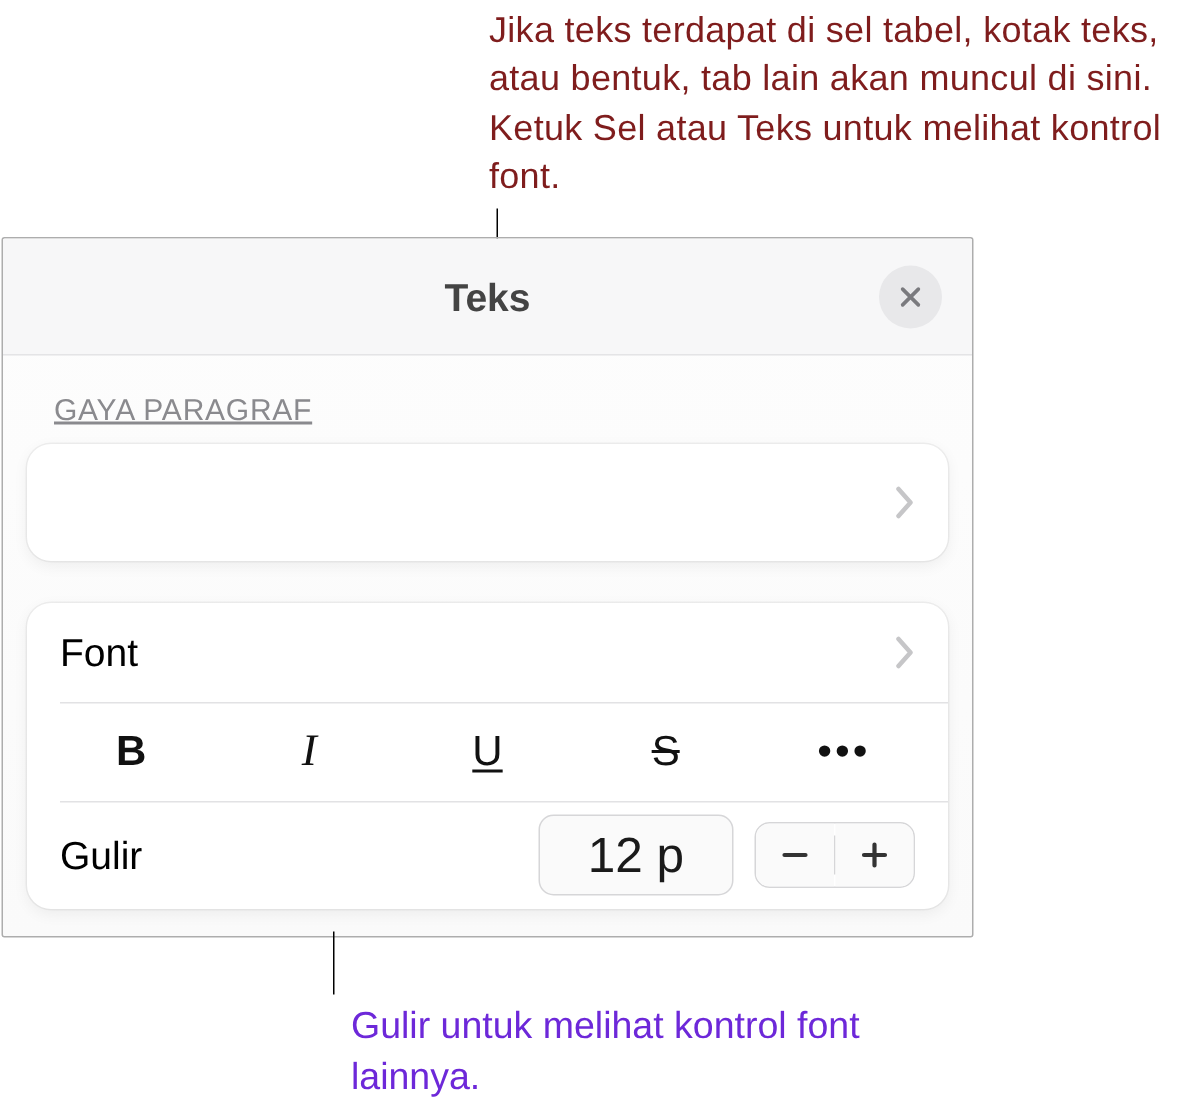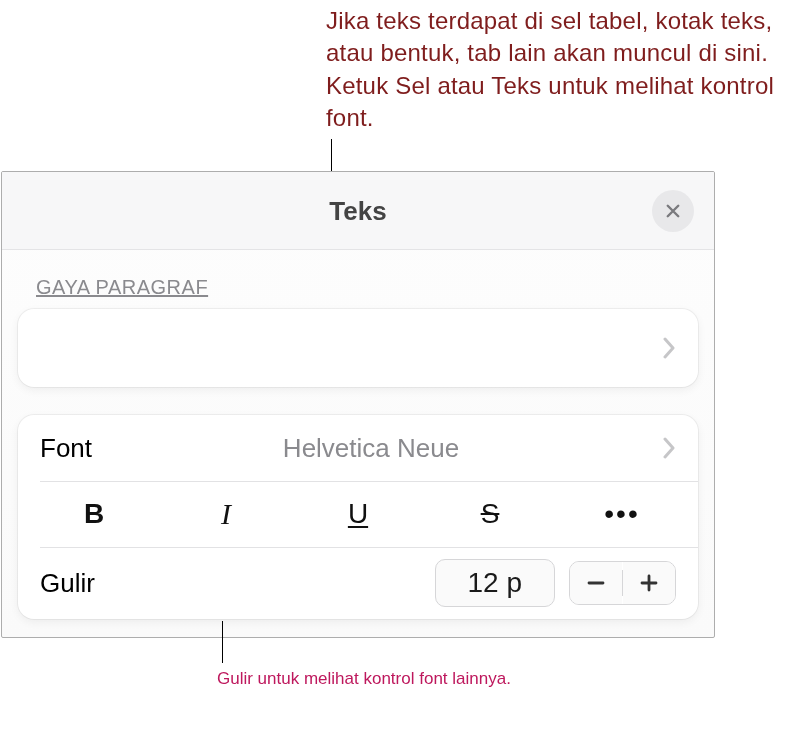--- a/index.html
+++ b/index.html
@@ -21,25 +21,25 @@
       left: 326px;
       width: 460px;
       font-size: 24px;
       line-height: 1.35;
       color: #7f1d1d;
       letter-spacing: 0.2px;
     }
     .callout-bottom {
       position: absolute;
       top: 668px;
-      left: 217px;
+      left: 234px;
       width: 400px;
-      font-size: 17px;
+      font-size: 25px;
       line-height: 1.35;
-      color: #be185d;
+      color: #6d28d9;
     }
     .leader-top {
       position: absolute;
       left: 331px;
       top: 139px;
       width: 1px;
       height: 45px;
       background: #000;
     }
     .leader-bottom {
@@ -47,22 +47,22 @@
       left: 222px;
       top: 621px;
       width: 1px;
       height: 42px;
       background: #000;
     }
 
     .panel {
       position: absolute;
       left: 1px;
-      top: 171px;
-      width: 714px;
+      top: 158px;
+      width: 648px;
       height: 467px;
       border: 1px solid #adadad;
       border-radius: 2px;
       overflow: hidden;
       background: linear-gradient(#fdfdfd, #fafafa);
     }
     .panel-header {
       height: 78px;
       position: relative;
       background: #f7f7f8;
@@ -163,21 +163,21 @@
     .bold { font-weight: 800; }
     .italic { font-style: italic; font-family: "Times New Roman", serif; font-size:30px;}
     .underline { text-decoration: underline; text-underline-offset: 3px;}
     .strike { text-decoration: line-through; }
 
     .size-value-box {
       margin-left: auto;
       border: 1px solid #d6d6d8;
       border-radius: 10px;
       padding: 7px 32px;
-      font-size: 28px;
+      font-size: 33px;
       color: #1a1a1a;
       background: #fafafa;
       margin-right: 14px;
     }
     .stepper {
       display: flex;
       border: 1px solid #d6d6d8;
       border-radius: 10px;
       overflow: hidden;
       height: 44px;
@@ -230,21 +230,20 @@
             <path d="M3 2 L11 11 L3 20" stroke="#c6c6c8" stroke-width="3" fill="none" stroke-linecap="round" stroke-linejoin="round"></path>
           </svg>
       </span>
     </div>
   </div>
 
   <div class="card second">
 
     <div class="row font-row">
       <span>Font</span>
-      <span class="row-value">Helvetica Neue</span>
       <span class="chev">
         <svg viewBox="0 0 14 22">
             <path d="M3 2 L11 11 L3 20" stroke="#c6c6c8" stroke-width="3" fill="none" stroke-linecap="round" stroke-linejoin="round"></path>
           </svg>
       </span>
     </div>
 
     <div class="row divider-top" style="padding:0 10px;">
       <div class="style-btns">
         <div class="style-btn bold">B</div>

